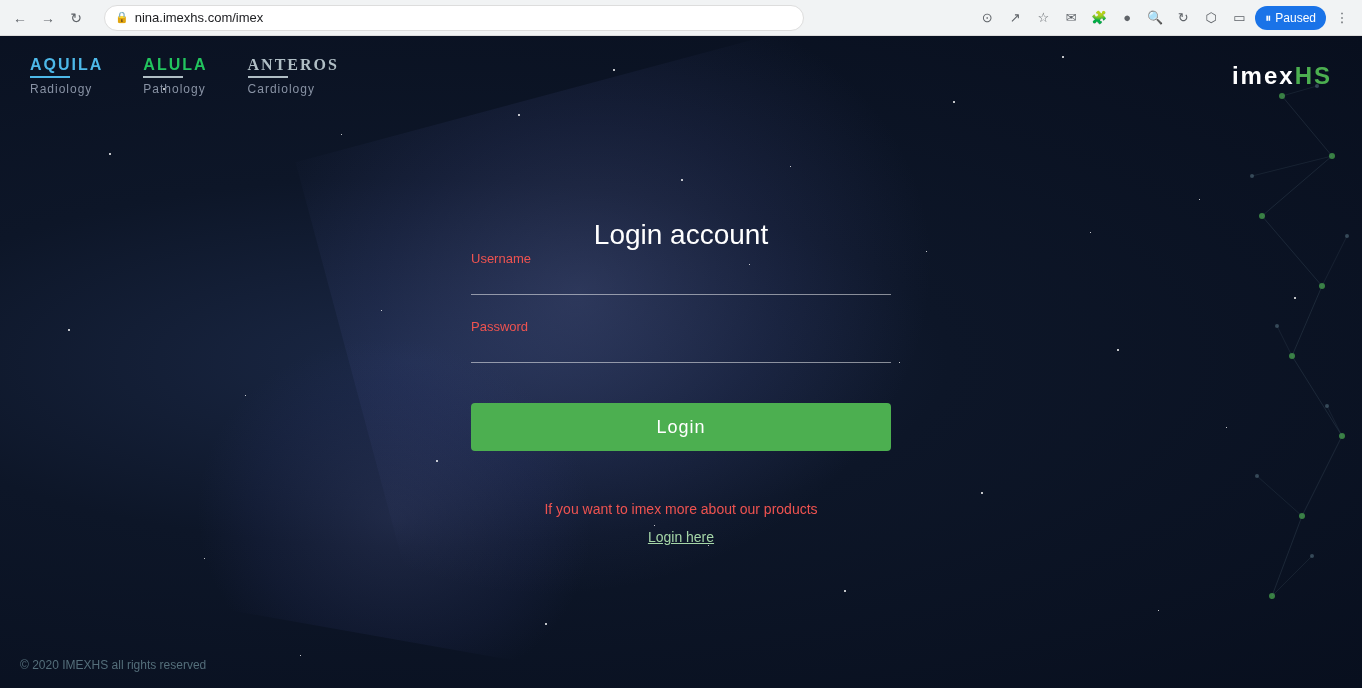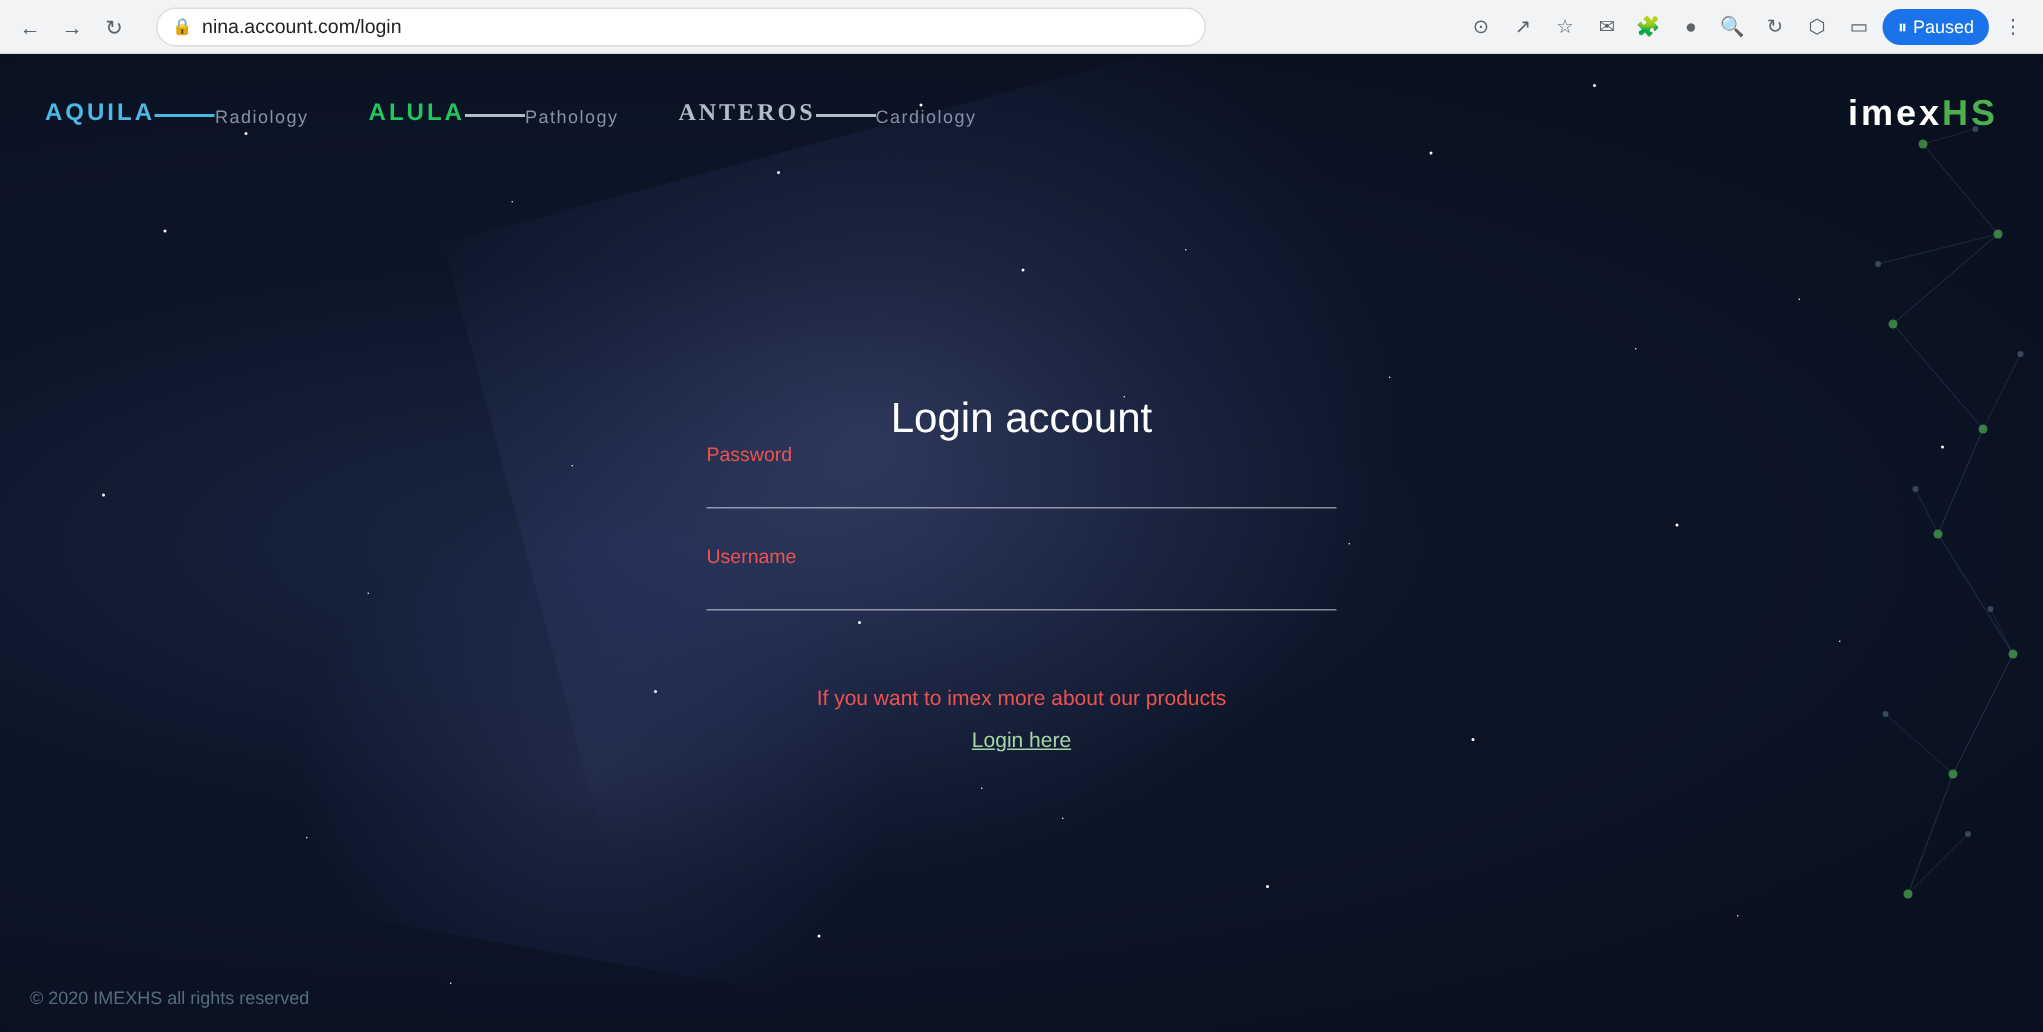--- a/index.html
+++ b/index.html
@@ -177,23 +177,22 @@
       z-index: 10;
     }
 
     .nav-products {
       display: flex;
       gap: 40px;
     }
 
     .nav-product {
       display: flex;
-      flex-direction: row;
-      cursor: pointer;
-      align-items: center;
+      flex-direction: column;
+      cursor: pointer;
     }
 
     .nav-product-name {
       font-size: 16px;
       font-weight: 700;
       letter-spacing: 2px;
       text-transform: uppercase;
     }
 
     .nav-product-line {
@@ -328,21 +327,21 @@
 <body>
 
 <div class="browser-chrome">
   <div class="browser-nav-buttons">
     <button class="nav-btn">←</button>
     <button class="nav-btn">→</button>
     <button class="nav-btn">↻</button>
   </div>
   <div class="address-bar">
     <span class="lock-icon">🔒</span>
-    <span class="url-text">nina.account.com/login</span>
+    <span class="url-text">nina.imexhs.com/imex</span>
   </div>
   <div class="browser-actions">
     <button class="browser-action-btn">⊙</button>
     <button class="browser-action-btn">↗</button>
     <button class="browser-action-btn">☆</button>
     <button class="browser-action-btn">✉</button>
     <button class="browser-action-btn">🧩</button>
     <button class="browser-action-btn">●</button>
     <button class="browser-action-btn">🔍</button>
     <button class="browser-action-btn">↻</button>
@@ -447,29 +446,30 @@
 
     <div class="logo-imexhs">
       <span>imex</span><span class="logo-hs">HS</span>
     </div>
   </header>
 
   <div class="login-area">
     <h1 class="login-title">Login account</h1>
 
     <div class="form-group">
+      <label class="form-label">Username</label>
+      <input class="form-input" type="text" style="">
+    </div>
+
+    <div class="form-group">
       <label class="form-label">Password</label>
       <input class="form-input" type="password" style="">
     </div>
 
-    <div class="form-group">
-      <label class="form-label">Username</label>
-      <input class="form-input" type="text" style="">
-    </div>
-
+    <button class="login-btn">Login</button>
 
     <p class="info-text">If you want to imex more about our products</p>
     <a class="click-here-link">Login here</a>
   </div>
 
   <footer class="footer">
     <span>© 2020 IMEXHS all rights reserved</span>
   </footer>
 
 </div>

